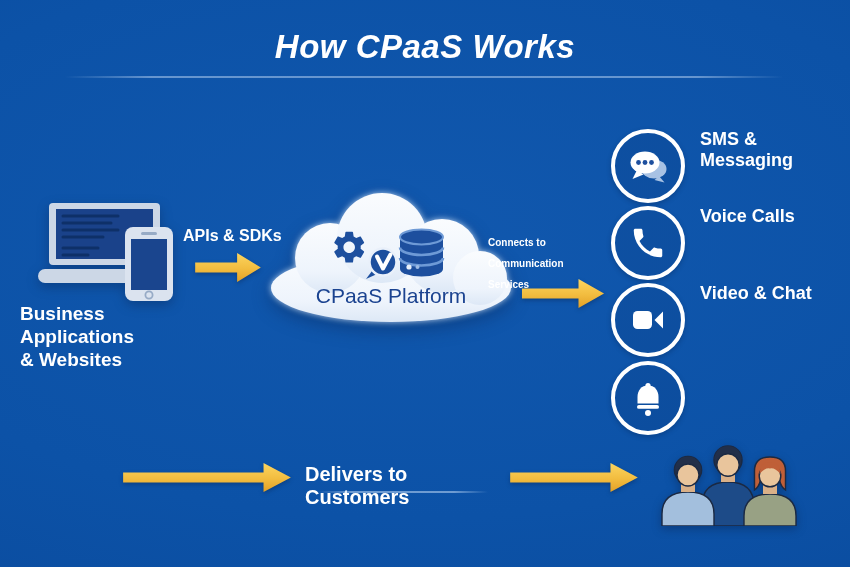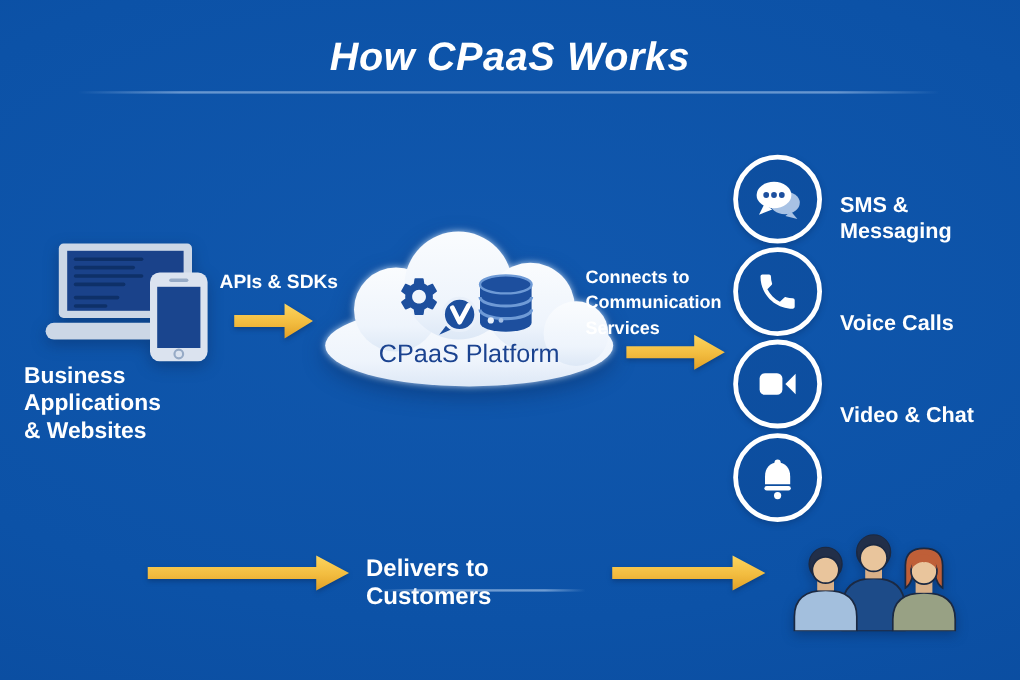--- a/index.html
+++ b/index.html
@@ -14,28 +14,28 @@
   }
   .title-divider {
     position:absolute; top:76px; left:65px; width:718px; height:2px;
     background:linear-gradient(90deg, rgba(190,215,245,0) 0%, rgba(190,215,245,.5) 12%, rgba(190,215,245,.5) 88%, rgba(190,215,245,0) 100%);
   }
   .abs { position:absolute; }
   .white-label { color:#ffffff; font-weight:bold; text-align:left; }
   .prewrap { white-space:pre-line; }
   .left-label { top:302px; left:20px; width:195px; font-size:19px; line-height:23px; }
   .api-label { top:227px; left:183px; width:100px; font-size:16px; }
-  .connect-label { top:221px; left:488px; width:116px; font-size:15px; line-height:21px; }
+  .connect-label { top:232px; left:488px; width:116px; font-size:10px; line-height:21px; }
   .arrow-svg { display:block; filter:drop-shadow(0 2px 2px rgba(5,30,70,.35)); }
   .cloud-wrap { top:186px; left:268px; width:246px; height:138px; }
   .cloud-svg { position:absolute; top:0; left:0;
     filter:drop-shadow(0 0 3px rgba(200,222,248,.9)) drop-shadow(0 7px 9px rgba(6,33,78,.4)); }
   .cloud-label { position:absolute; top:98px; left:0; width:100%; text-align:center;
     color:#1b4390; font-size:21px; font-weight:normal; }
-  .service { position:absolute; left:611px; height:74px; display:flex; align-items:flex-end; gap:15px; }
+  .service { position:absolute; left:611px; height:74px; display:flex; align-items:flex-start; gap:15px; }
   .service-circle {
     width:74px; height:74px; border-radius:50%; flex:0 0 74px;
     border:4px solid #ffffff; background:rgba(6,40,92,.12);
     display:flex; align-items:center; justify-content:center;
     box-shadow:0 2px 5px rgba(5,30,70,.3);
   }
   .service-label { color:#ffffff; font-weight:bold; font-size:18px; line-height:21px; }
   .bottom-label { top:463px; left:305px; width:196px; font-size:20px; }
   .bottom-underline {
     position:absolute; top:491px; left:318px; width:170px; height:2px;

